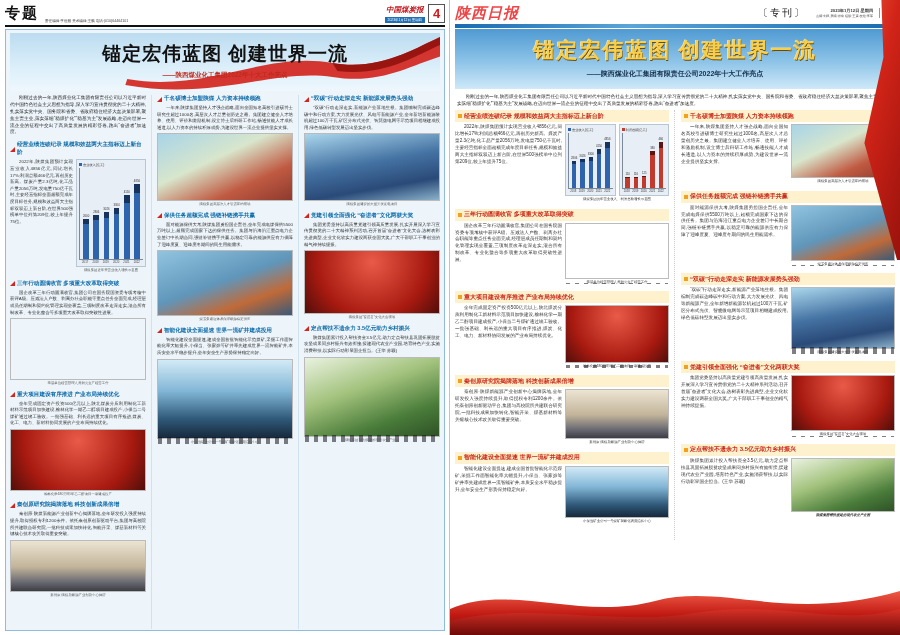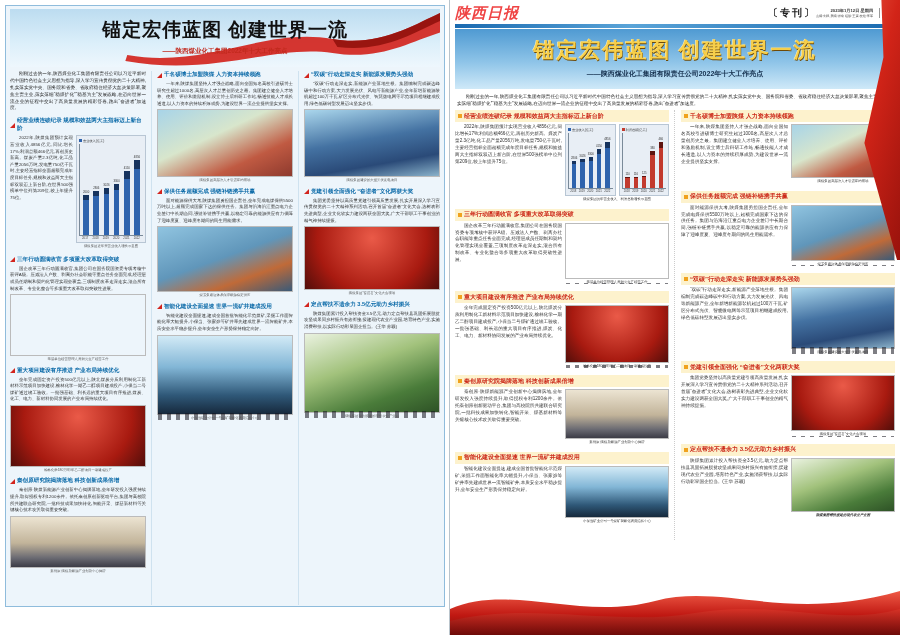--- a/index.html
+++ b/index.html
@@ -65,21 +65,21 @@
   .xlabs { display:flex; gap:2px; padding:0 2px; }
   .xlabs span { flex:1; text-align:center; font-size:2.8px; color:#444; }
   .dual { display:flex; gap:3px; }
   .dual .chartbox { flex:1; }
 
   
   #rp { position:relative; width:450px; height:635px; background:#fff; padding:2px 5px 0 5px; overflow:hidden; }
   .rp-head { height:22px; display:flex; align-items:center; }
   .rp-logo { font-size:15px; font-weight:bold; color:#ef4444; font-family:"Liberation Serif",serif; font-style:italic; letter-spacing:1px; }
   .rp-head-spacer { flex:1; }
-  .rp-label { font-size:10px; font-weight:bold; color:#222; letter-spacing:2px; }
+  .rp-label { font-size:10px; font-weight:normal; color:#222; letter-spacing:2px; margin-right:10px; }
   .rp-datecol { text-align:right; margin-right:6px; border-right:1px solid #999; padding-right:6px; }
   .rp-date { font-size:4.2px; color:#333; font-weight:bold; }
   .rp-credits { font-size:3.2px; color:#555; margin-top:1px; }
   .rp-pagenum { font-size:16px; font-weight:bold; color:#2a7ab8; }
   .rp-bluebar { height:4px; background:linear-gradient(90deg,#1a6ab0,#5aa4d8 40%,#1a6ab0); margin-bottom:1px; }
 
   .rp-banner { position:relative; height:60px; background:linear-gradient(180deg,#4f9ad2 0%,#8ec4e8 55%,#cfe9f8 100%); overflow:hidden; }
   .rp-title { text-align:center; font-size:21px; font-weight:bold; margin-top:7px; letter-spacing:2px; color:#f7cf4a; text-shadow:0.5px 0.8px 0 #6e4a08, -0.4px -0.4px 0 #fff3c8; font-family:"Liberation Serif",serif; }
   .rp-sub { text-align:center; font-size:7px; font-weight:bold; color:#15304e; margin-top:5px; }
 
@@ -99,20 +99,31 @@
   .silk { position:absolute; left:0; bottom:0; width:450px; height:60px; z-index:1; }
 
   figure { display:block; }
 </style>
 </head>
 <body>
 
 <div id="spread">
 
   <div id="lp">
+    <div class="lp-head">
+      <span class="lp-sec-label">专题</span>
+      <span class="lp-credits">责任编辑:李世雅 美术编辑:王鹏 电话:(010)64464101</span>
+      <span class="lp-mast">
+        <span class="lp-mast-col">
+          <span class="lp-paper">中国煤炭报</span>
+          <span class="lp-datebar" style="display:block">2023年1月12日 星期四</span>
+        </span>
+        <span class="lp-pagenum">4</span>
+      </span>
+    </div>
     <div class="lp-body">
       <div class="lp-banner">
         <svg class="ribbon" viewBox="0 0 440 58" preserveAspectRatio="none">
           <path d="M120,46 C200,60 260,18 330,30 C380,39 420,12 445,2 L445,22 C410,32 380,52 330,44 C270,35 210,68 118,52 Z" fill="#d2251e" opacity="0.92"></path>
           <path d="M330,30 C380,39 420,12 445,2 L445,10 C415,22 385,44 335,38 Z" fill="#8e0f0a" opacity="0.85"></path>
         </svg>
         <div class="lp-title">锚定宏伟蓝图 创建世界一流</div>
         <div class="lp-sub">——陕西煤业化工集团2022年十大工作亮点</div>
       </div>
       <div class="cols" id="lp-cols">

